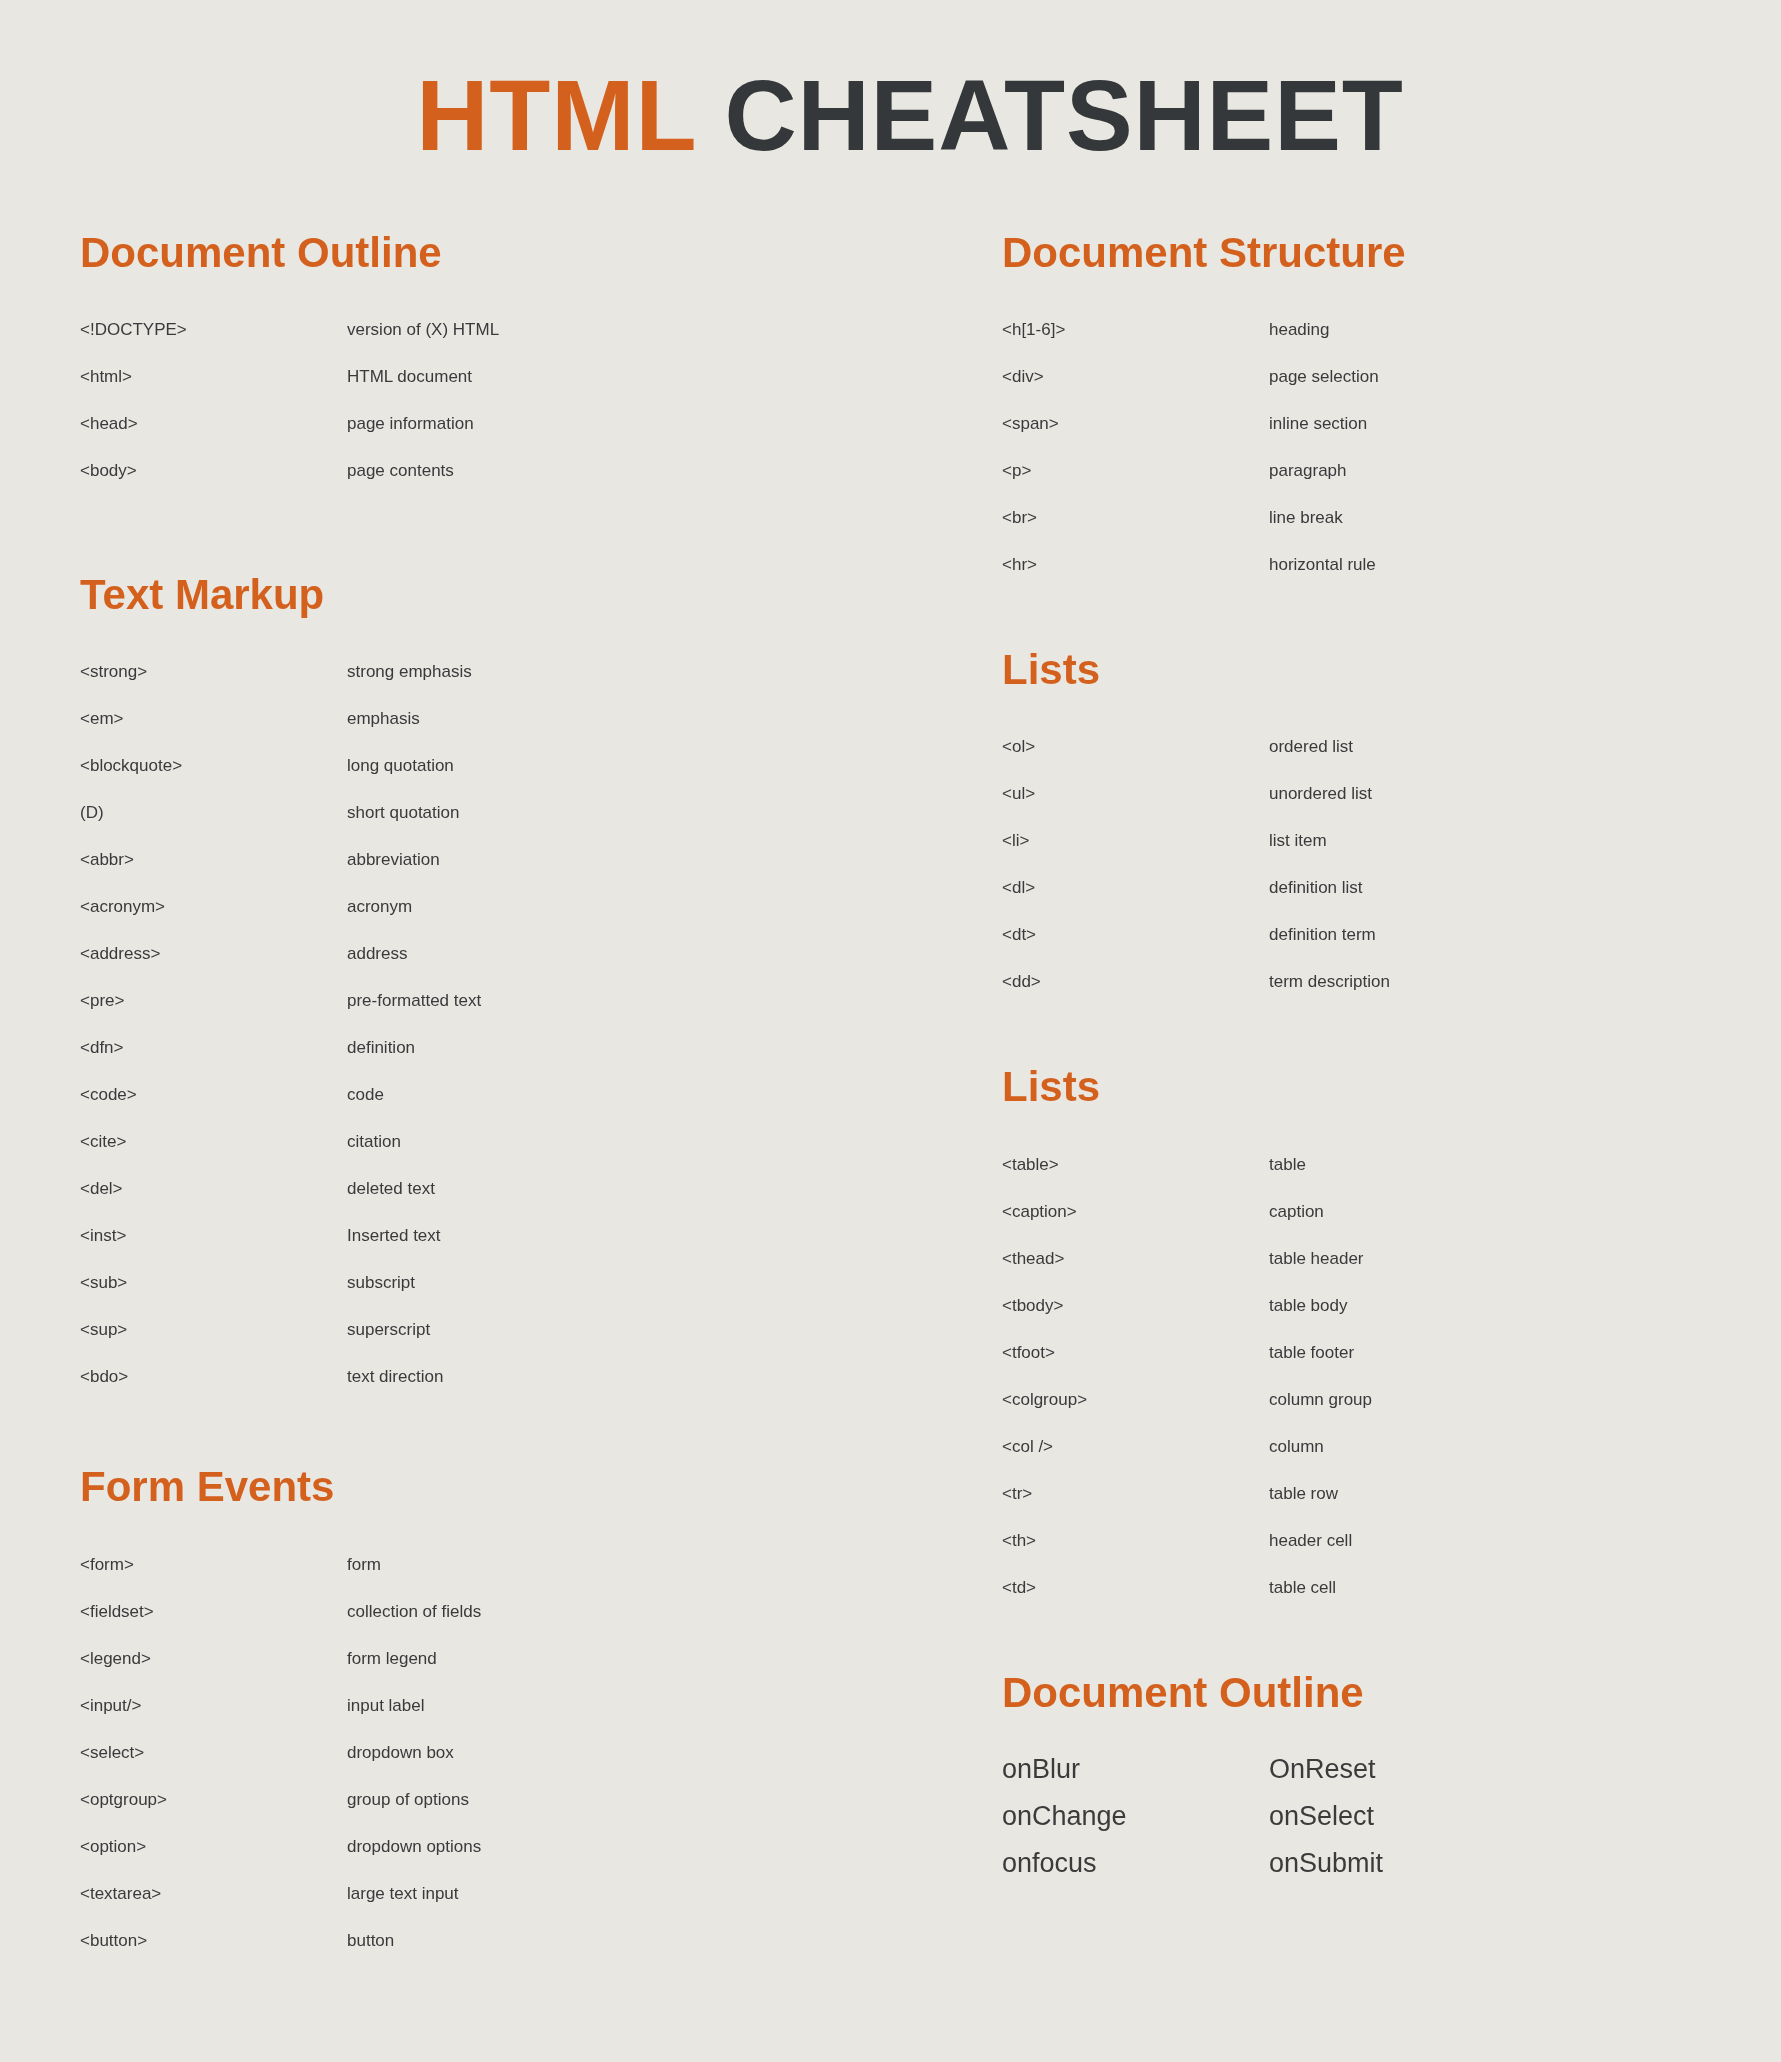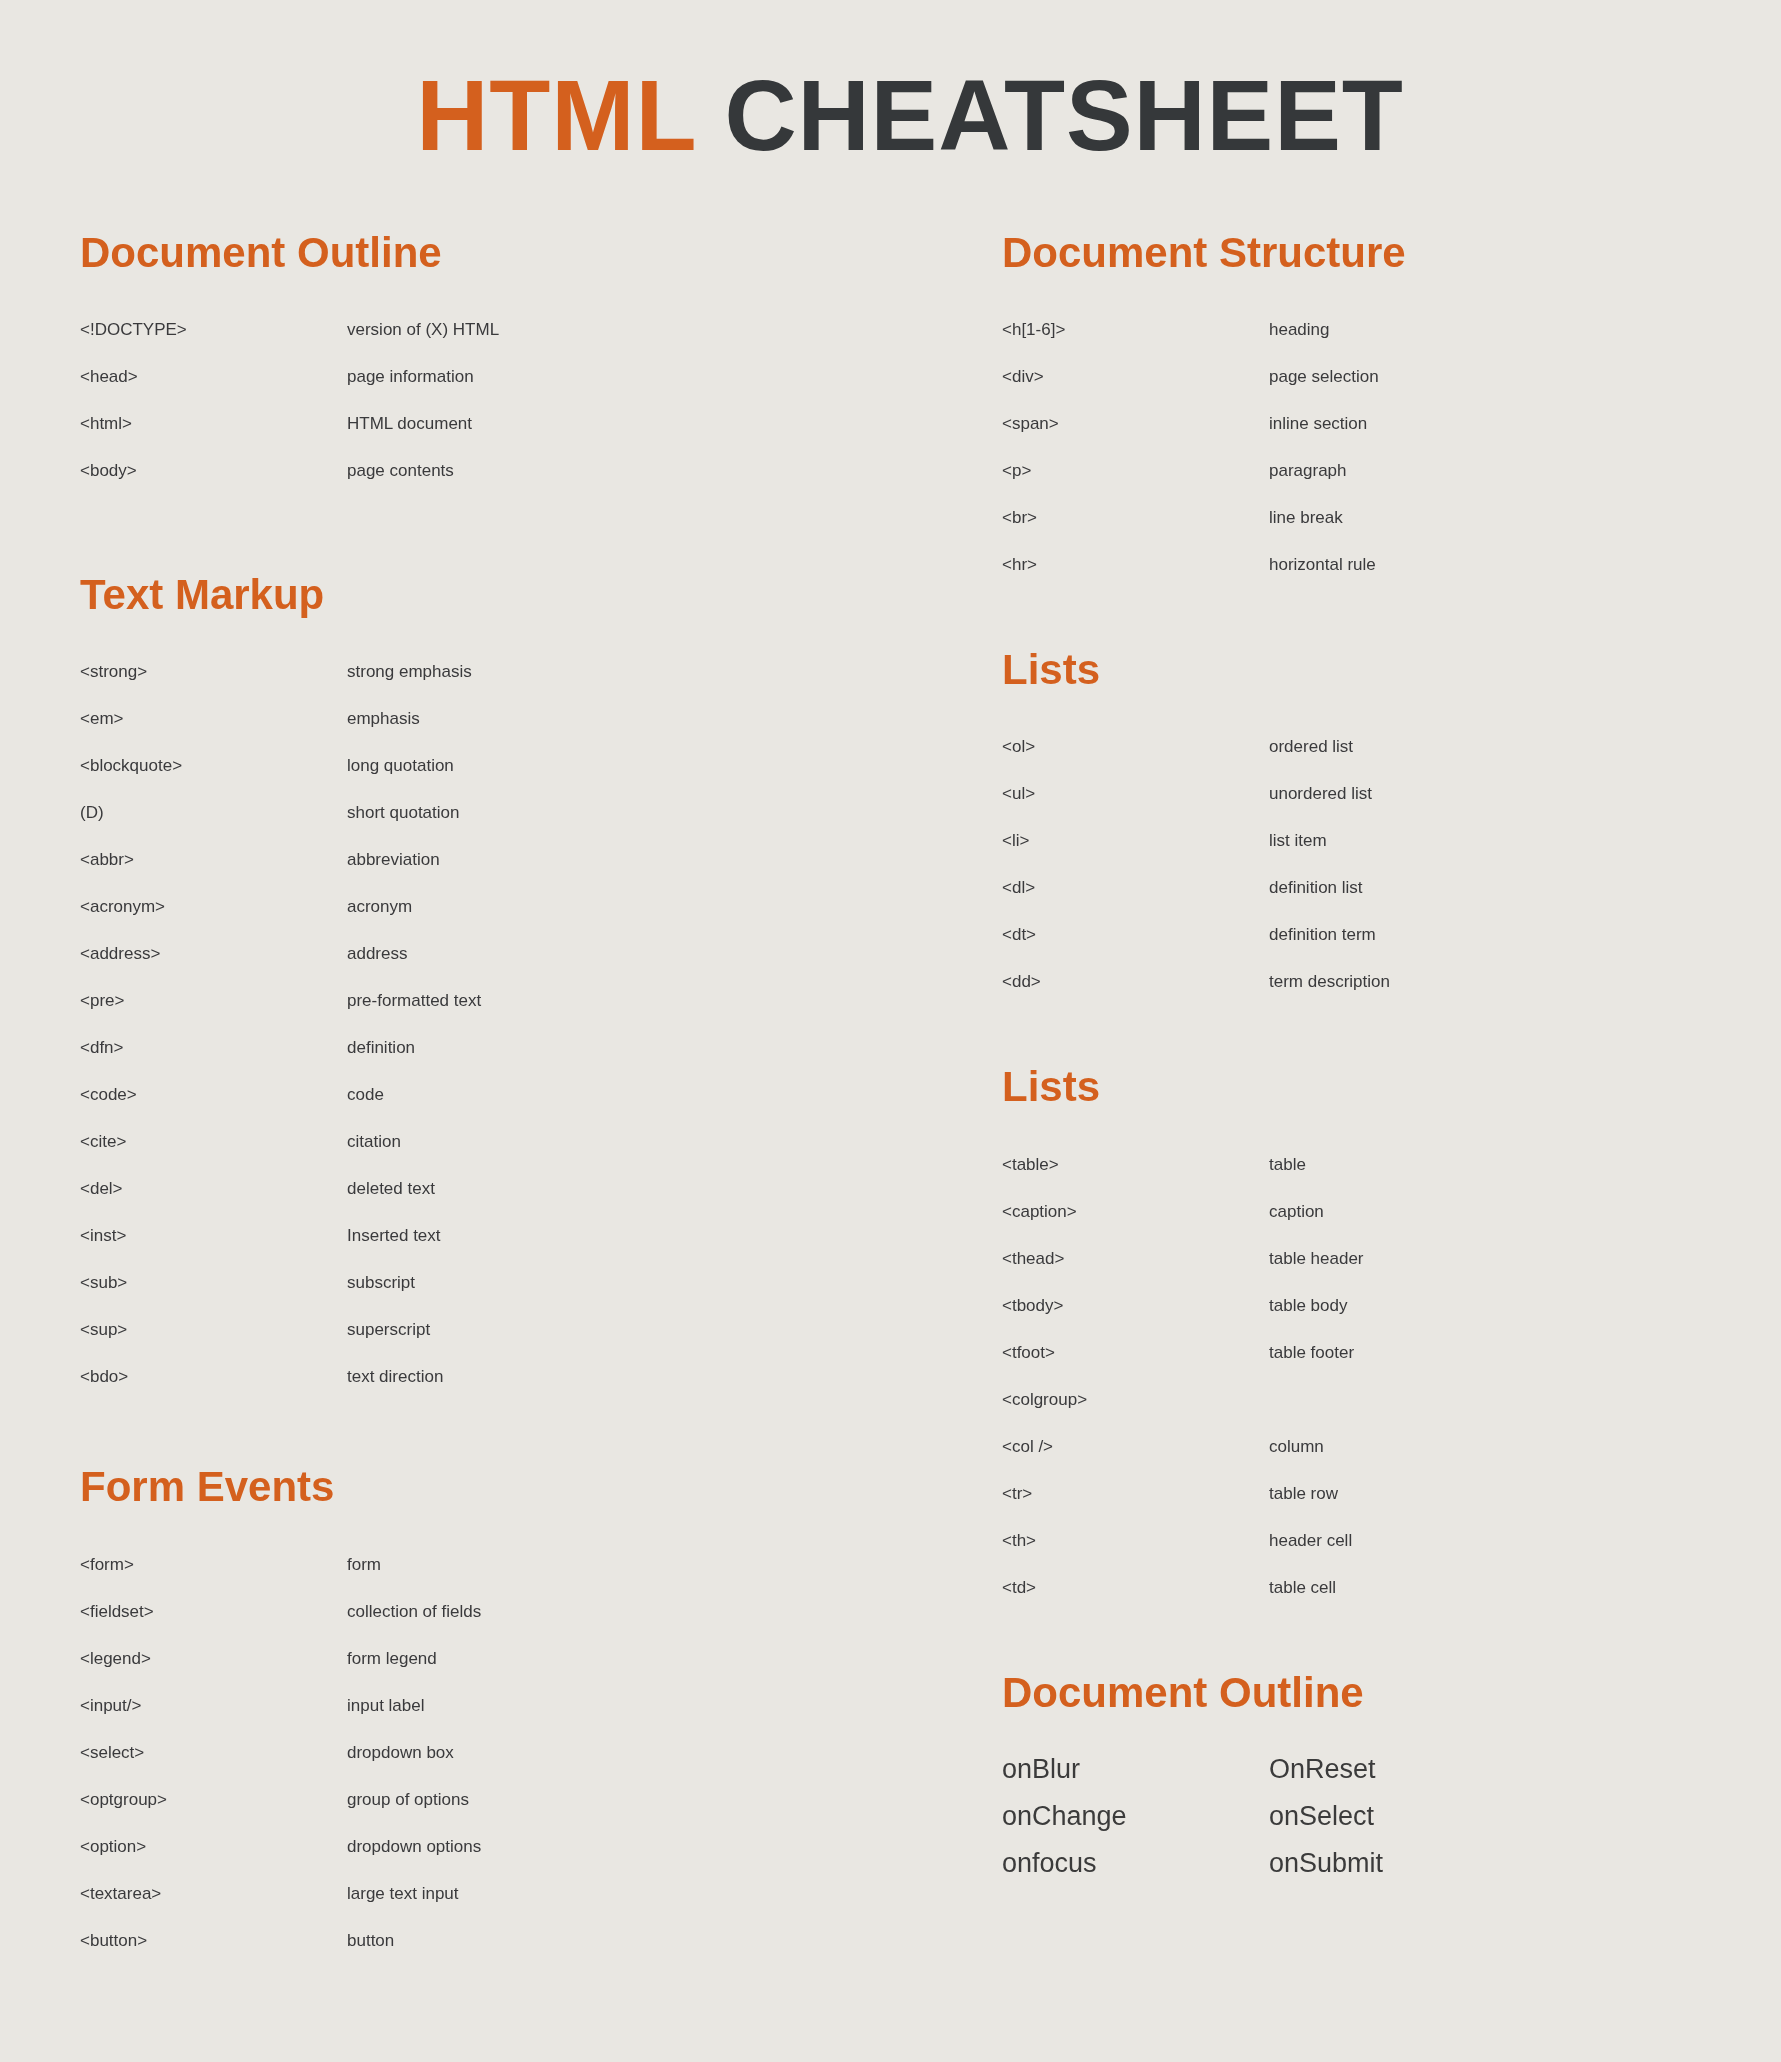--- a/index.html
+++ b/index.html
@@ -117,28 +117,28 @@
     <div class="col left">
 
       <div class="section">
         <div class="section-title">Document Outline</div>
         <div class="rows">
           <div class="row">
             <span class="tag">&lt;!DOCTYPE&gt;</span>
             <span class="desc">version of (X) HTML</span>
           </div>
           <div class="row">
+            <span class="tag">&lt;html&gt;</span>
+            <span class="desc">HTML document</span>
+          </div>
+          <div class="row">
             <span class="tag">&lt;head&gt;</span>
             <span class="desc">page information</span>
           </div>
           <div class="row">
-            <span class="tag">&lt;html&gt;</span>
-            <span class="desc">HTML document</span>
-          </div>
-          <div class="row">
             <span class="tag">&lt;body&gt;</span>
             <span class="desc">page contents</span>
           </div>
         </div>
       </div>
 
       <div class="sp-1"></div>
 
       <div class="section">
         <div class="section-title">Text Markup</div>
@@ -340,20 +340,21 @@
           <div class="row">
             <span class="tag">&lt;tbody&gt;</span>
             <span class="desc">table body</span>
           </div>
           <div class="row">
             <span class="tag">&lt;tfoot&gt;</span>
             <span class="desc">table footer</span>
           </div>
           <div class="row">
             <span class="tag">&lt;colgroup&gt;</span>
+            <span class="desc">column group</span>
           </div>
           <div class="row">
             <span class="tag">&lt;col /&gt;</span>
             <span class="desc">column</span>
           </div>
           <div class="row">
             <span class="tag">&lt;tr&gt;</span>
             <span class="desc">table row</span>
           </div>
           <div class="row">

